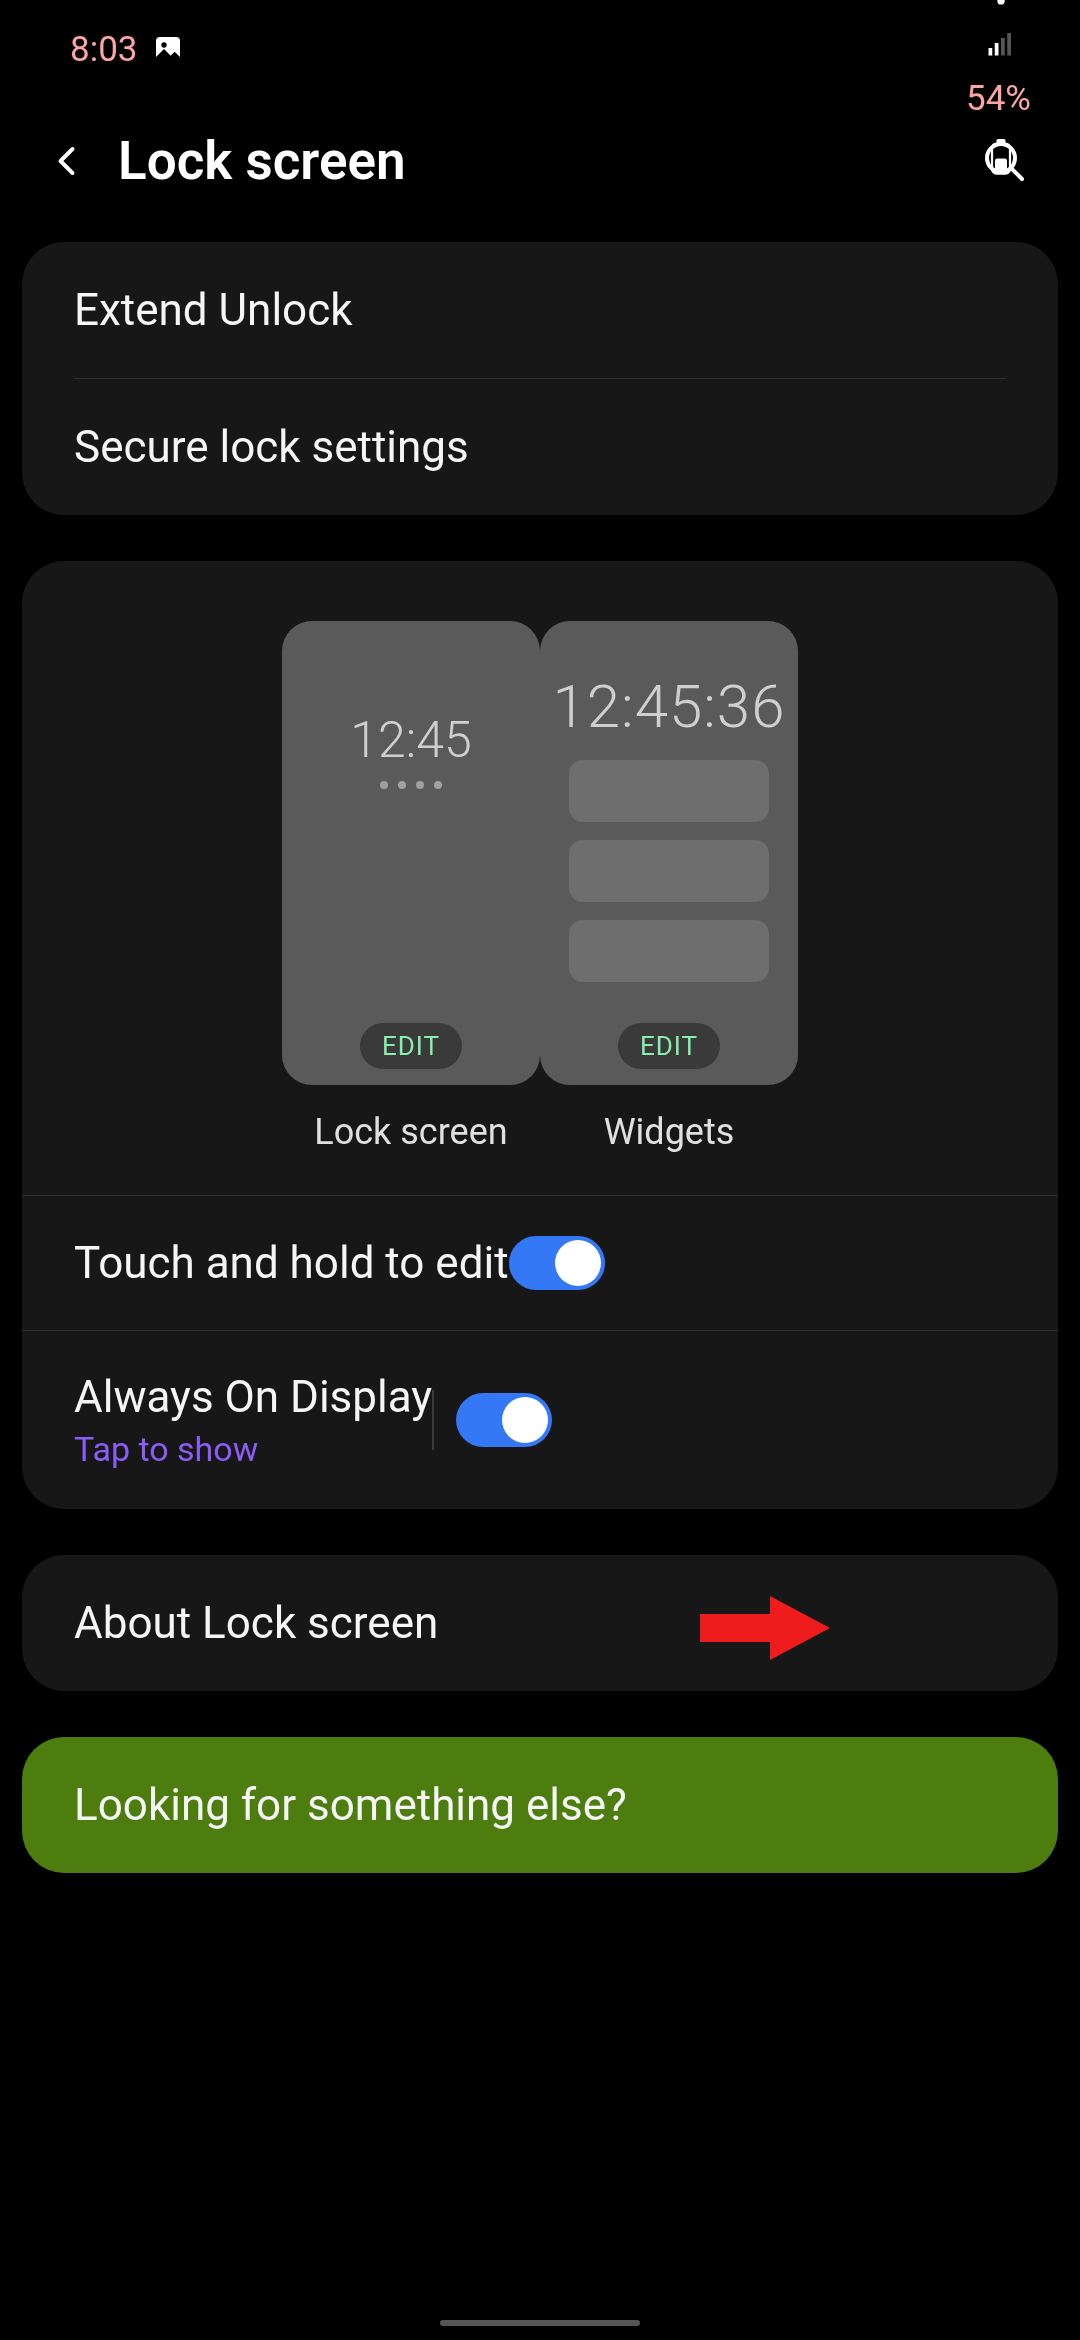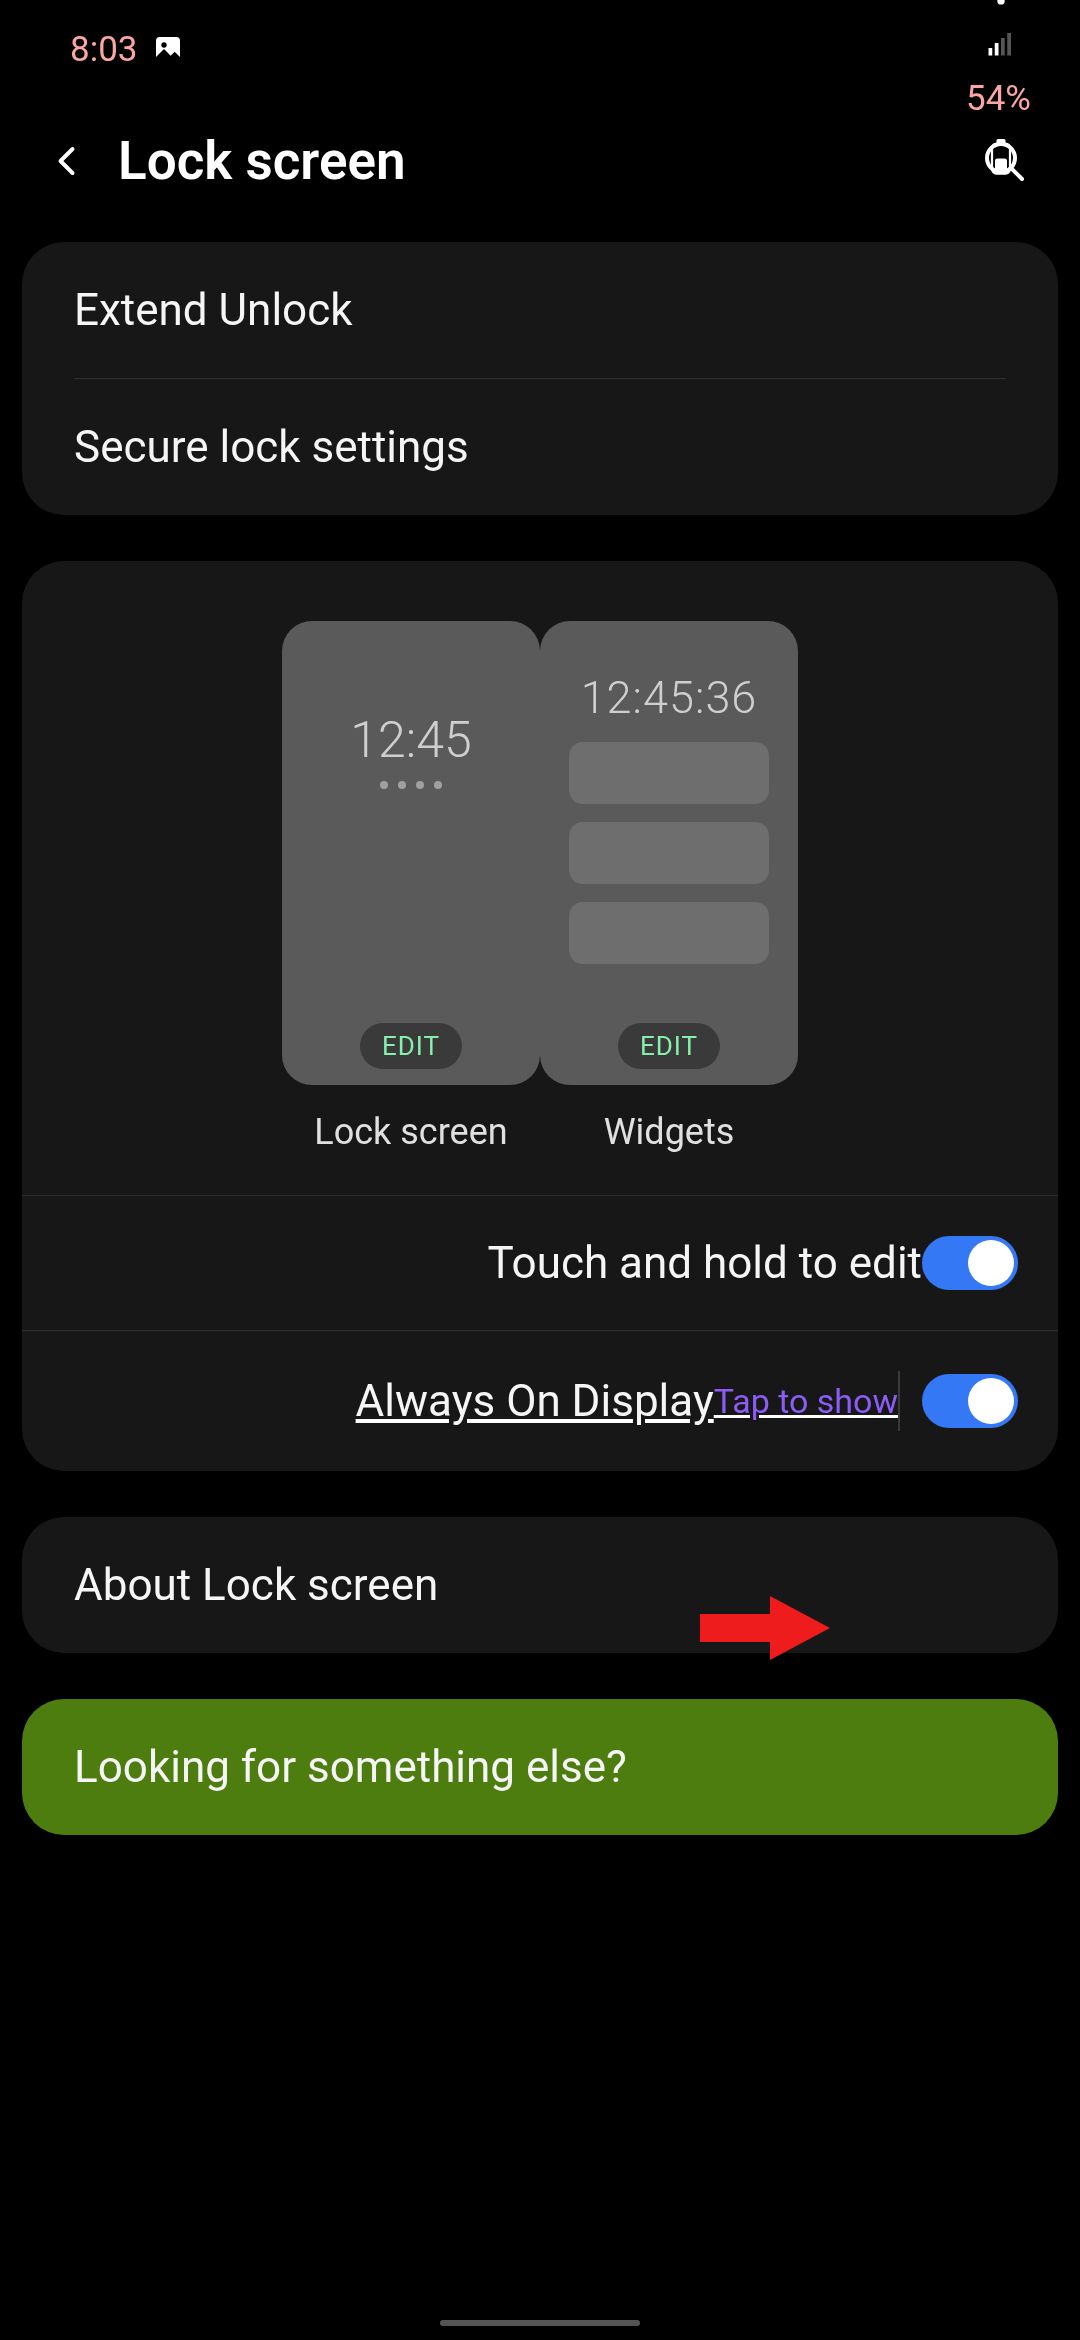--- a/index.html
+++ b/index.html
@@ -105,21 +105,21 @@
     }
     .preview-dots {
       margin-top: 12px;
       display:flex; gap:10px;
     }
     .preview-dots span {
       width: 8px;height: 8px;border-radius:50%;background:#a0a0a0;
     }
     .preview-clock2 {
       margin-top: 50px;
-      font-size: 45px;
+      font-size: 60px;
       color: #cfcfcf;
       font-weight: 300;
       letter-spacing: 1px;
     }
     .widget-box {
       width: 200px;
       border-radius: 14px;
       background: #6e6e6e;
       margin-top: 18px;
     }
@@ -159,36 +159,36 @@
       right:4px; top:4px;
       width:46px;height:46px;
       background:#ffffff;
       border-radius:50%;
     }
     .vsep {
       width: 2px;
       height: 60px;
       background: #3a3a3a;
     }
-    .list-item-left { display:flex; flex-direction:row;text-decoration:underline; }
+    .list-item-left { display:flex; flex-direction:column; }
     .annotation-arrow {
       position:absolute;
       left: 700px;
       top: 1588px;
       z-index: 10;
     }
     
     .toggle-section {
       border-top: 1px solid #2f2f2f;
     }
     .toggle-row {
-      padding: 40px 40px;
+      padding: 40px 52px;
       display: flex;
       align-items: center;
-      justify-content: flex-end;
+      justify-content: flex-start;
     }
     .toggle-row + .toggle-row { border-top: 1px solid #2f2f2f; }
 
     .nav-handle {
       position:absolute;
       bottom: 14px;
       left: 50%;
       transform: translateX(-50%);
       width: 200px;
       height: 6px;

